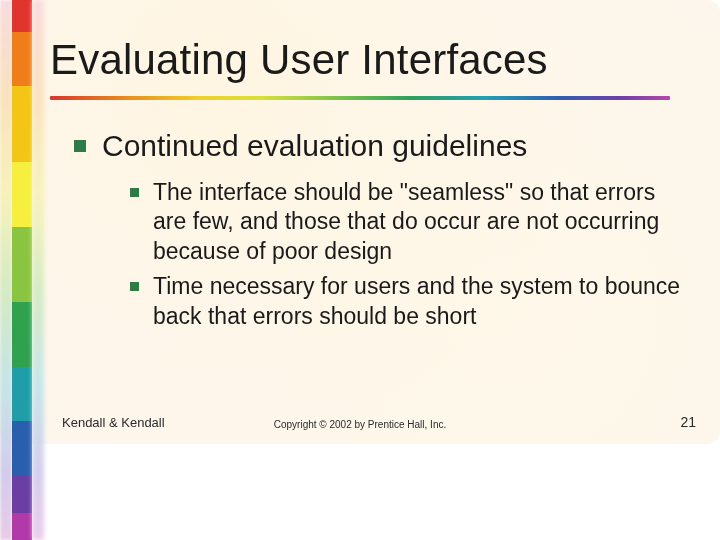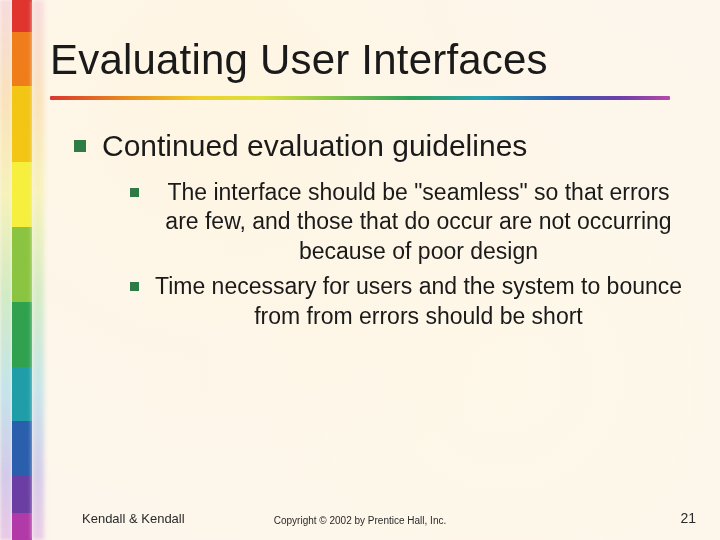--- a/index.html
+++ b/index.html
@@ -6,27 +6,28 @@
     margin: 0;
     padding: 0;
     width: 720px;
     height: 540px;
     overflow: hidden;
     font-family: Verdana, Geneva, sans-serif;
   }
   .slide {
     position: relative;
     width: 720px;
-    height: 540px;
+    height: 444px;
     background: #fdf6ec;
     
     background-image:
       radial-gradient(circle at 30% 20%, rgba(255,245,220,0.6), rgba(253,246,236,0) 60%),
       radial-gradient(circle at 70% 70%, rgba(255,250,230,0.5), rgba(253,246,236,0) 60%);
     box-sizing: border-box;
+    border-radius: 13px;
   }
   .rainbow {
     position: absolute;
     left: 0;
     top: 0;
     width: 44px;
     height: 540px;
     display: flex;
   }
   .rainbow .soft {
@@ -78,21 +79,20 @@
       #7fc24a 46%, #2fa05a 58%, #23a0b2 70%, #2f5fb0 82%,
       #6d3fa8 92%, #b64aa6 100%);
     border-radius: 1px;
   }
   .content {
     position: absolute;
     left: 74px;
     top: 128px;
     width: 610px;
     color: #1a1a1a;
-    text-align: center;
   }
   .l1 {
     display: flex;
     align-items: flex-start;
     margin-bottom: 14px;
   }
   .l1 .bullet {
     width: 12px;
     height: 12px;
     background: #2f7b45;
@@ -131,21 +131,20 @@
     bottom: 14px;
     width: 720px;
     height: 20px;
   }
   .footer .author {
     position: absolute;
     left: 62px;
     bottom: 0;
     font-size: 13px;
     color: #2a2a2a;
-    margin-left: 20px;
   }
   .footer .copyright {
     position: absolute;
     left: 50%;
     transform: translateX(-50%);
     bottom: 0;
     font-size: 10px;
     color: #2a2a2a;
   }
   .footer .pagenum {
@@ -175,21 +174,21 @@
       <div class="bullet"></div>
       <div class="text">Continued evaluation guidelines</div>
     </div>
     <div class="l2-wrap">
       <div class="l2">
         <div class="bullet"></div>
         <div class="text">The interface should be "seamless" so that errors are few, and those that do occur are not occurring because of poor design</div>
       </div>
       <div class="l2">
         <div class="bullet"></div>
-        <div class="text">Time necessary for users and the system to bounce from from errors should be short</div>
+        <div class="text">Time necessary for users and the system to bounce back that errors should be short</div>
       </div>
     </div>
   </div>
 
   <div class="footer">
     <div class="author">Kendall &amp; Kendall</div>
     <div class="copyright">Copyright © 2002 by Prentice Hall, Inc.</div>
     <div class="pagenum">21</div>
   </div>
 

